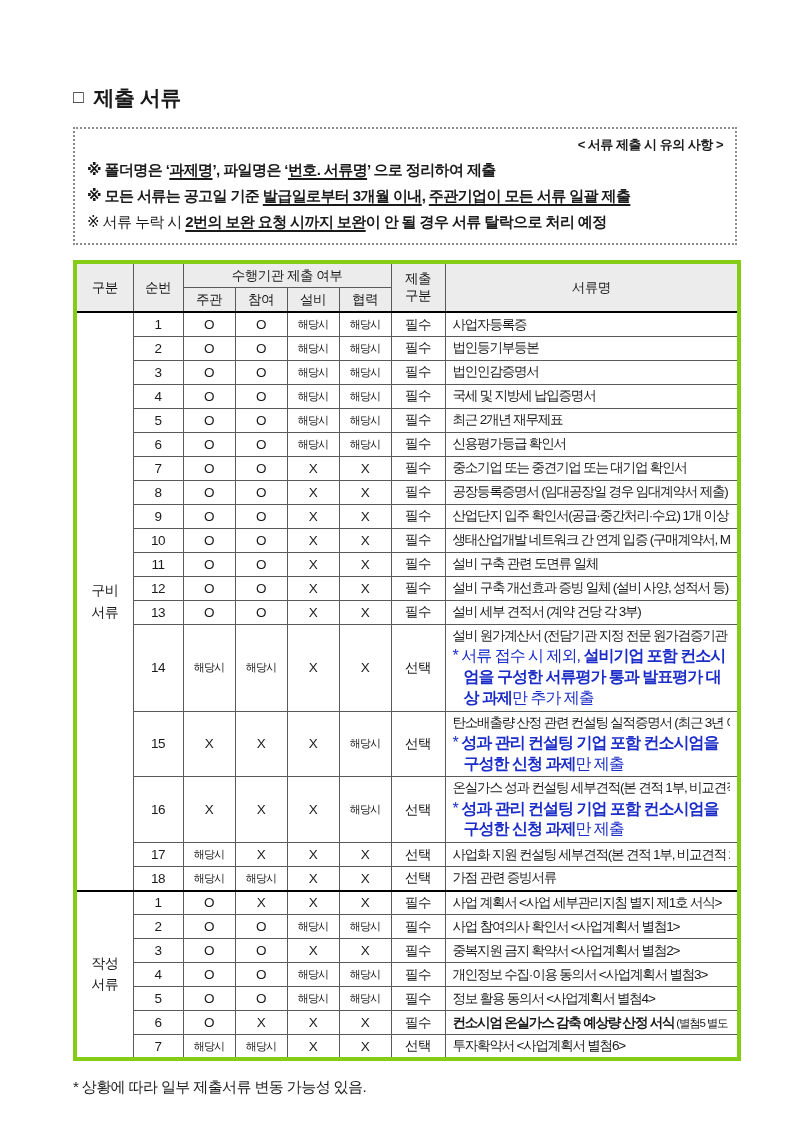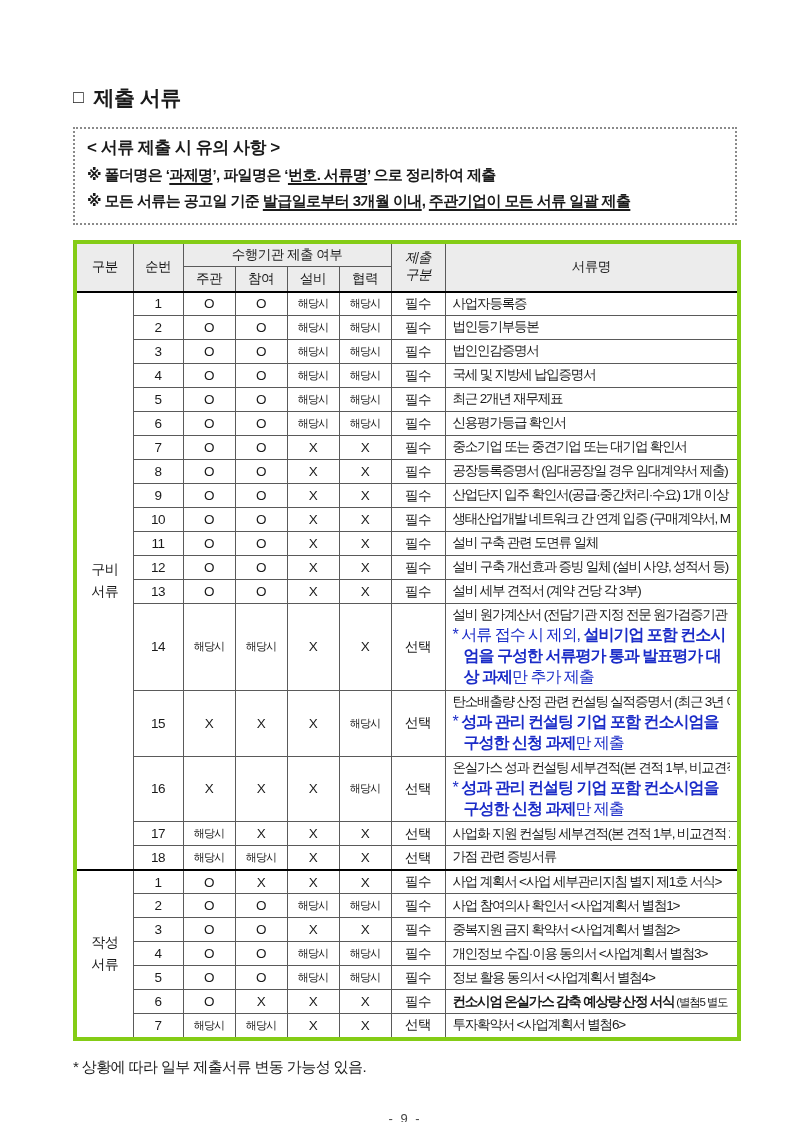--- a/index.html
+++ b/index.html
@@ -19,21 +19,21 @@
   }
   .title-bullet { font-size: 18px; font-weight: bold; position: relative; top: -1px; }
 
   
   .notice-box {
     margin-top: 15px;
     border: 2px dotted #8a8a8a;
     padding: 7px 12px 9px 12px;
   }
   .notice-heading {
-    text-align: left; font-weight: bold; font-size: 17px;
+    text-align: right; font-weight: bold; font-size: 13px;
     letter-spacing: -0.5px; margin-bottom: 3px;
   }
   .notice-line {
     font-size: 15px; line-height: 1.72; letter-spacing: -0.6px;
     white-space: nowrap; overflow: hidden;
   }
   .b { font-weight: bold; }
   .u { text-decoration: underline; text-underline-offset: 3px; text-decoration-thickness: 1.5px; margin-top: 15px; }
   .blue { color: #1b2cc8; }
 
@@ -42,21 +42,21 @@
     margin-top: 15px; width: 664px; table-layout: fixed;
     border-collapse: collapse; font-size: 13.5px;
     border: 4px solid #84cc16;
   }
   .doc-table th, .doc-table td { border: 1px solid #5a5a5a; }
   .doc-table thead th {
     background: #ececec; font-weight: normal; letter-spacing: -0.5px;
     height: 25px; text-align: center;
   }
   .doc-table thead { border-bottom: 2px solid #000; }
-  .pre { white-space: pre-line; line-height: 1.25; font-style: italic; }
+  .pre { white-space: pre-line; line-height: 1.25; }
   td.c { text-align: center; height: 24px; padding: 1px 2px; letter-spacing: -0.5px; }
   td.sm-cell { font-size: 11px; letter-spacing: -0.8px; }
   .cat-cell {
     text-align: center; white-space: pre-line; letter-spacing: -0.5px;
     line-height: 1.55; font-size: 14px;
   }
   .doc-cell { padding: 2px 7px 2px 7px; }
   .doc-main {
     line-height: 1.35; letter-spacing: -1.2px;
     white-space: nowrap; overflow: hidden;
@@ -83,20 +83,21 @@
   <h1 class="doc-title">
     <span class="title-bullet">□</span>
     <span>제출 서류</span>
   </h1>
 
   <div class="notice-box">
     <div class="notice-heading">&lt; 서류 제출 시 유의 사항 &gt;</div>
     <div class="notice-lines">
         <div class="notice-line"><span class="b">※ 폴더명은 ‘</span><span class="b u">과제명</span><span class="b">’, 파일명은 ‘</span><span class="b u">번호. 서류명</span><span class="b">’ 으로 정리하여 제출</span></div>
         <div class="notice-line"><span class="b">※ 모든 서류는 공고일 기준 </span><span class="b u">발급일로부터 3개월 이내</span><span class="b">, </span><span class="b u">주관기업이 모든 서류 일괄 제출</span></div>
+        <div class="notice-line"><span>※ 서류 누락 시 </span><span class="b u">2번의 보완 요청 시까지 보완</span><span class="b">이 안 될 경우 서류 탈락으로 처리 예정</span></div>
       </div>
   </div>
 
   <table class="doc-table">
     <colgroup>
       <col style="width:58px">
         <col style="width:50px">
         <col style="width:52px">
         <col style="width:52px">
       <col style="width:52px">

